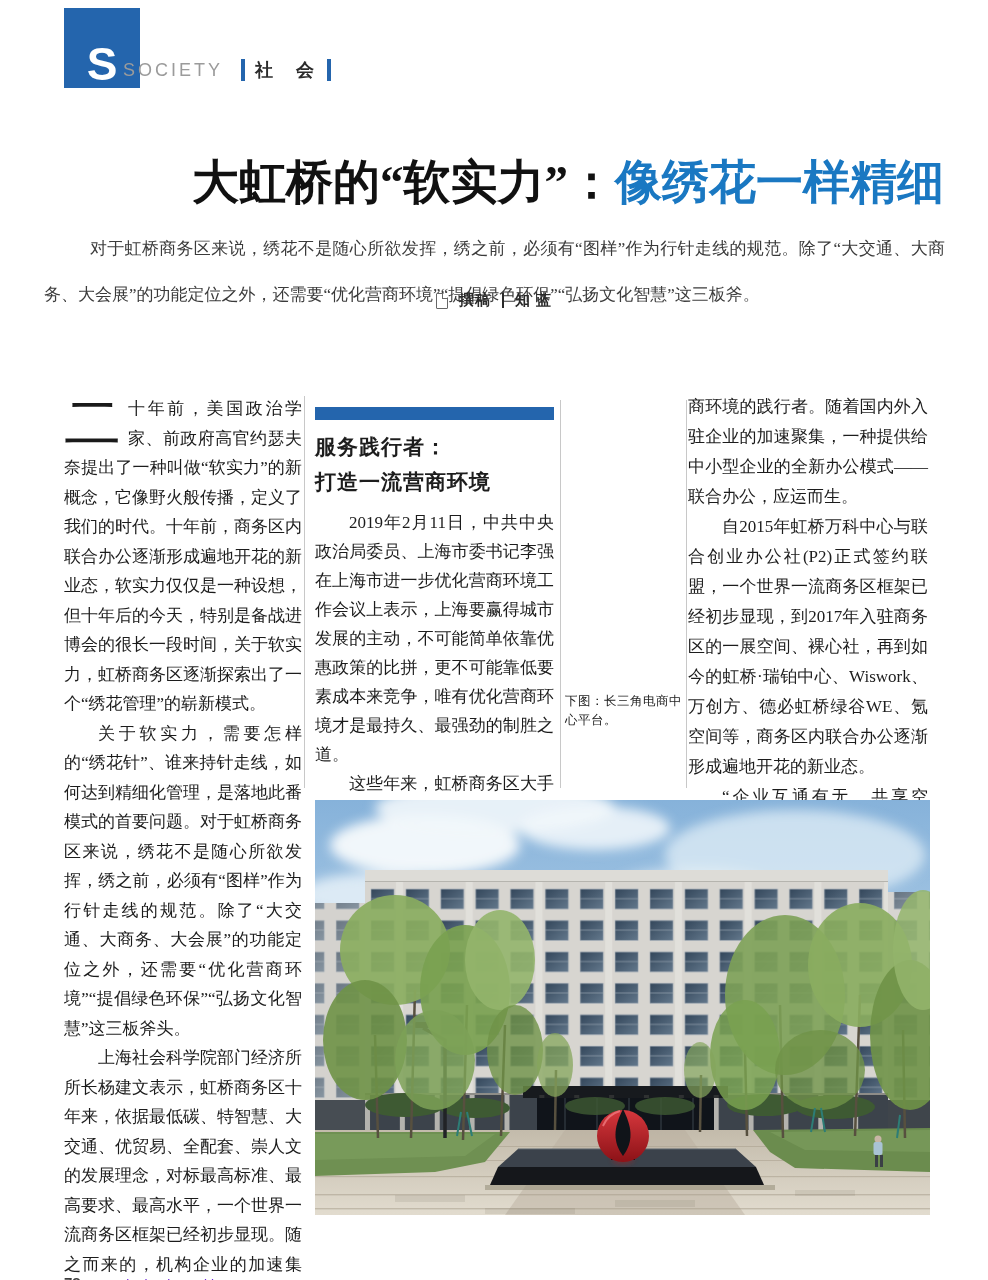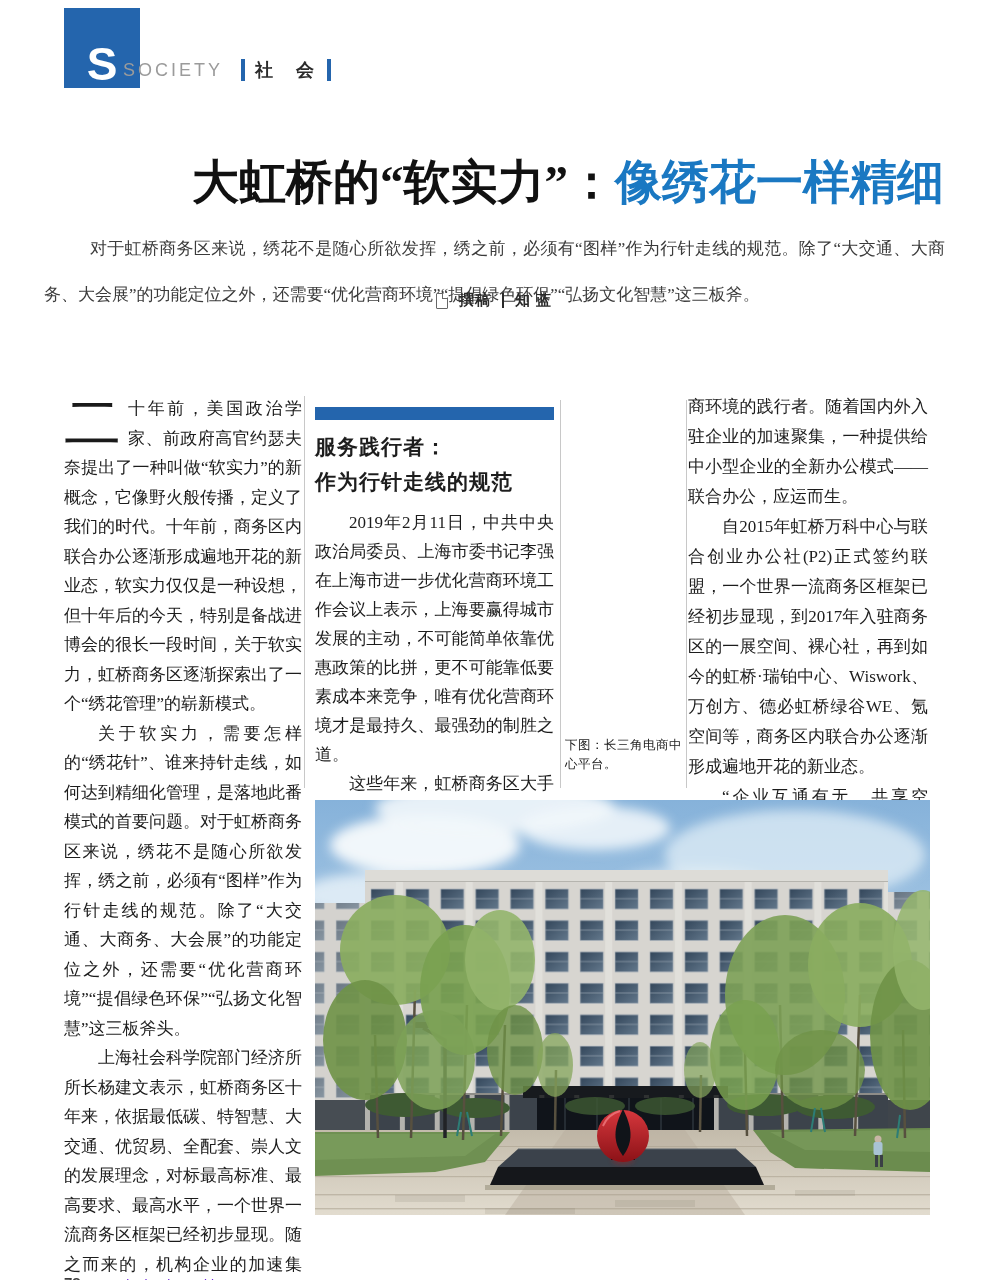--- a/index.html
+++ b/index.html
@@ -84,21 +84,21 @@
     font-size:21px; line-height:35px; font-weight:bold; color:#1d1d1d;
     letter-spacing:1px;
   }
   .col2 .paras{margin-top:9px;}
   .col2 p{line-height:29px;}
   .col3{position:absolute; left:688px; top:392px; width:240px;}
   .col3 p{line-height:30px;}
   .col p.noindent{text-indent:0;}
   
   .caption{
-    position:absolute; left:565px; top:736px; width:122px;
+    position:absolute; left:565px; top:692px; width:122px;
     font-family:"Liberation Sans","DejaVu Sans",sans-serif;
     font-size:12.5px; line-height:19px; color:#222; letter-spacing:0.5px;
   }
   .photo{
     position:absolute; left:315px; top:800px; width:615px; height:415px;
     margin:0; overflow:hidden;
   }
   .pagefooter{
     position:absolute; left:64px; top:1226px;
     display:flex; align-items:baseline; gap:20px;
@@ -148,21 +148,21 @@
     <div>
         <p>关于软实力，需要怎样的“绣花针”、谁来持针走线，如何达到精细化管理，是落地此番模式的首要问题。对于虹桥商务区来说，绣花不是随心所欲发挥，绣之前，必须有“图样”作为行针走线的规范。除了“大交通、大商务、大会展”的功能定位之外，还需要“优化营商环境”“提倡绿色环保”“弘扬文化智慧”这三板斧头。</p>
         <p>上海社会科学院部门经济所所长杨建文表示，虹桥商务区十年来，依据最低碳、特智慧、大交通、优贸易、全配套、崇人文的发展理念，对标最高标准、最高要求、最高水平，一个世界一流商务区框架已经初步显现。随之而来的，机构企业的加速集聚，引资能力的不断提升，也折射出大虹桥人才新政、市级商圈、人文关注、服务意识等软实力效应，延展辐射。</p>
       </div>
   </div>
 
   <div class="col col2">
     <div class="bluebar" style="background: rgb(36, 101, 173);"></div>
     <h2>
       <span style="display:block">服务践行者：</span>
-      <span style="display:block">作为行针走线的规范</span>
+      <span style="display:block">打造一流营商环境</span>
     </h2>
     <div class="paras">
         <p>2019年2月11日，中共中央政治局委员、上海市委书记李强在上海市进一步优化营商环境工作会议上表示，上海要赢得城市发展的主动，不可能简单依靠优惠政策的比拼，更不可能靠低要素成本来竞争，唯有优化营商环境才是最持久、最强劲的制胜之道。</p>
         <p>这些年来，虹桥商务区大手笔写“商”字大文章，一直是优化营</p>
       </div>
   </div>
 
   <div class="col col3">
     <div>
         <p class="noindent">商环境的践行者。随着国内外入驻企业的加速聚集，一种提供给中小型企业的全新办公模式——联合办公，应运而生。</p>

